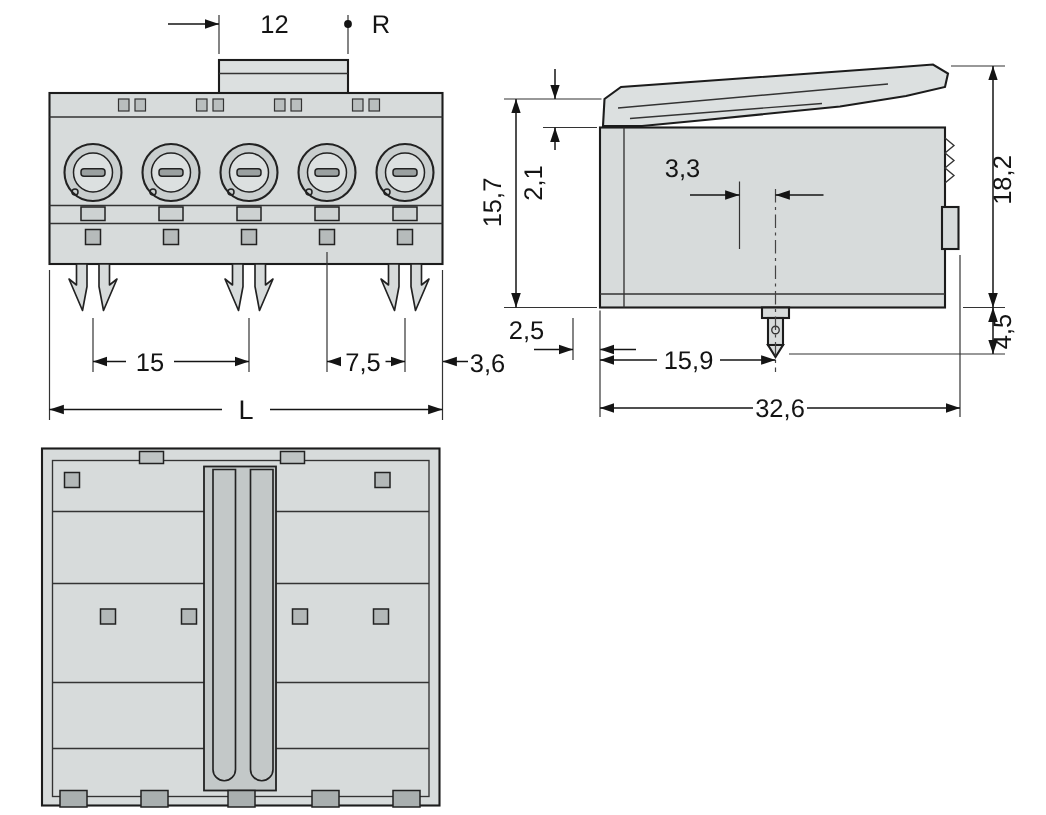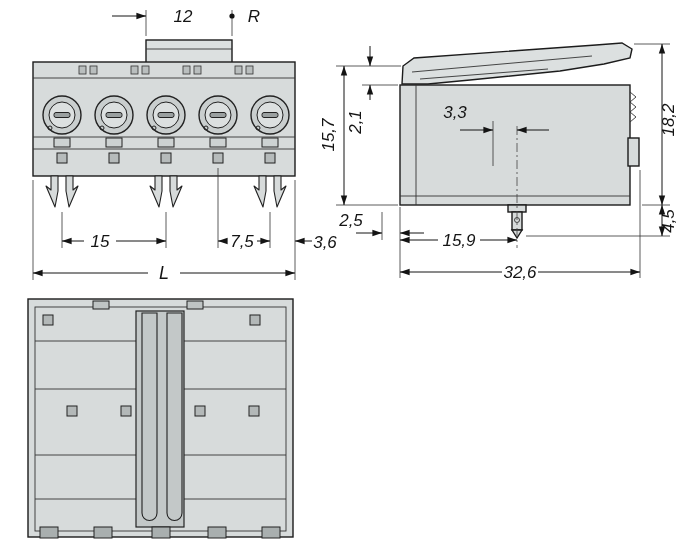--- a/index.html
+++ b/index.html
@@ -1,17 +1,17 @@
 <!DOCTYPE html>
 <html><head>
 <meta charset="utf-8">
 <style>
   html,body{margin:0;padding:0;background:#fff;}
   .canvas{position:relative;width:697px;height:543px;background:#ffffff;overflow:hidden;
-          font-family:"Liberation Sans",sans-serif;font-style:italic;}
+          font-family:"Liberation Sans",sans-serif;}
   svg{position:absolute;left:0;top:0;}
   .part {fill:#d7dbdb;stroke:#1c1c1c;stroke-width:1.4;}
   .part2{fill:#dce0e0;stroke:#1c1c1c;stroke-width:1.4;}
   .detail{fill:#bfc4c4;stroke:#222;stroke-width:1;}
   .strip{fill:#c3c8c8;stroke:#222;stroke-width:1.1;}
   .thin{stroke:#333;stroke-width:0.9;fill:none;}
   .ext{stroke:#333;stroke-width:0.8;fill:none;}
   .dl{stroke:#141414;stroke-width:1;fill:none;}
   .cl{stroke:#444;stroke-width:0.8;fill:none;stroke-dasharray:9 3 2 3;}
   .dim{font-family:"Liberation Sans",sans-serif;font-size:17px;fill:#141414;}

